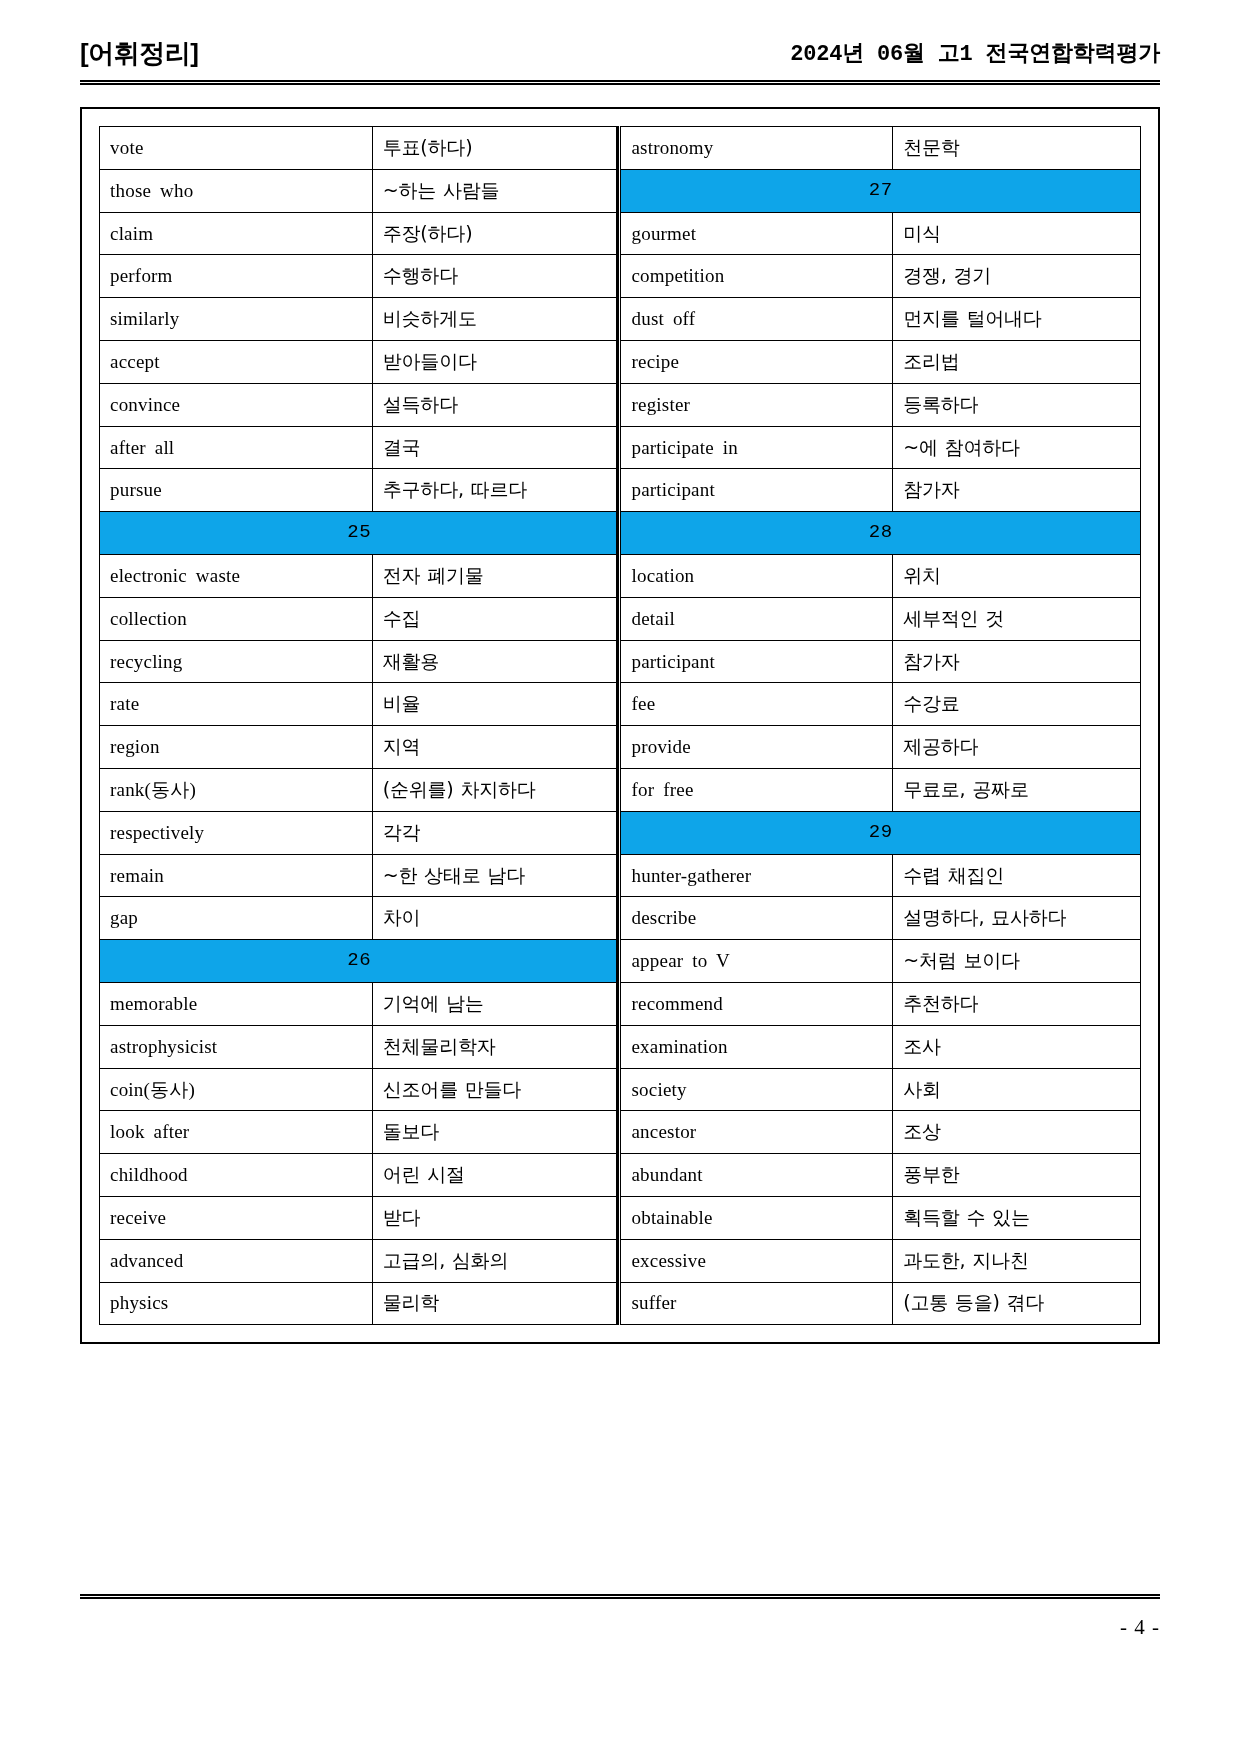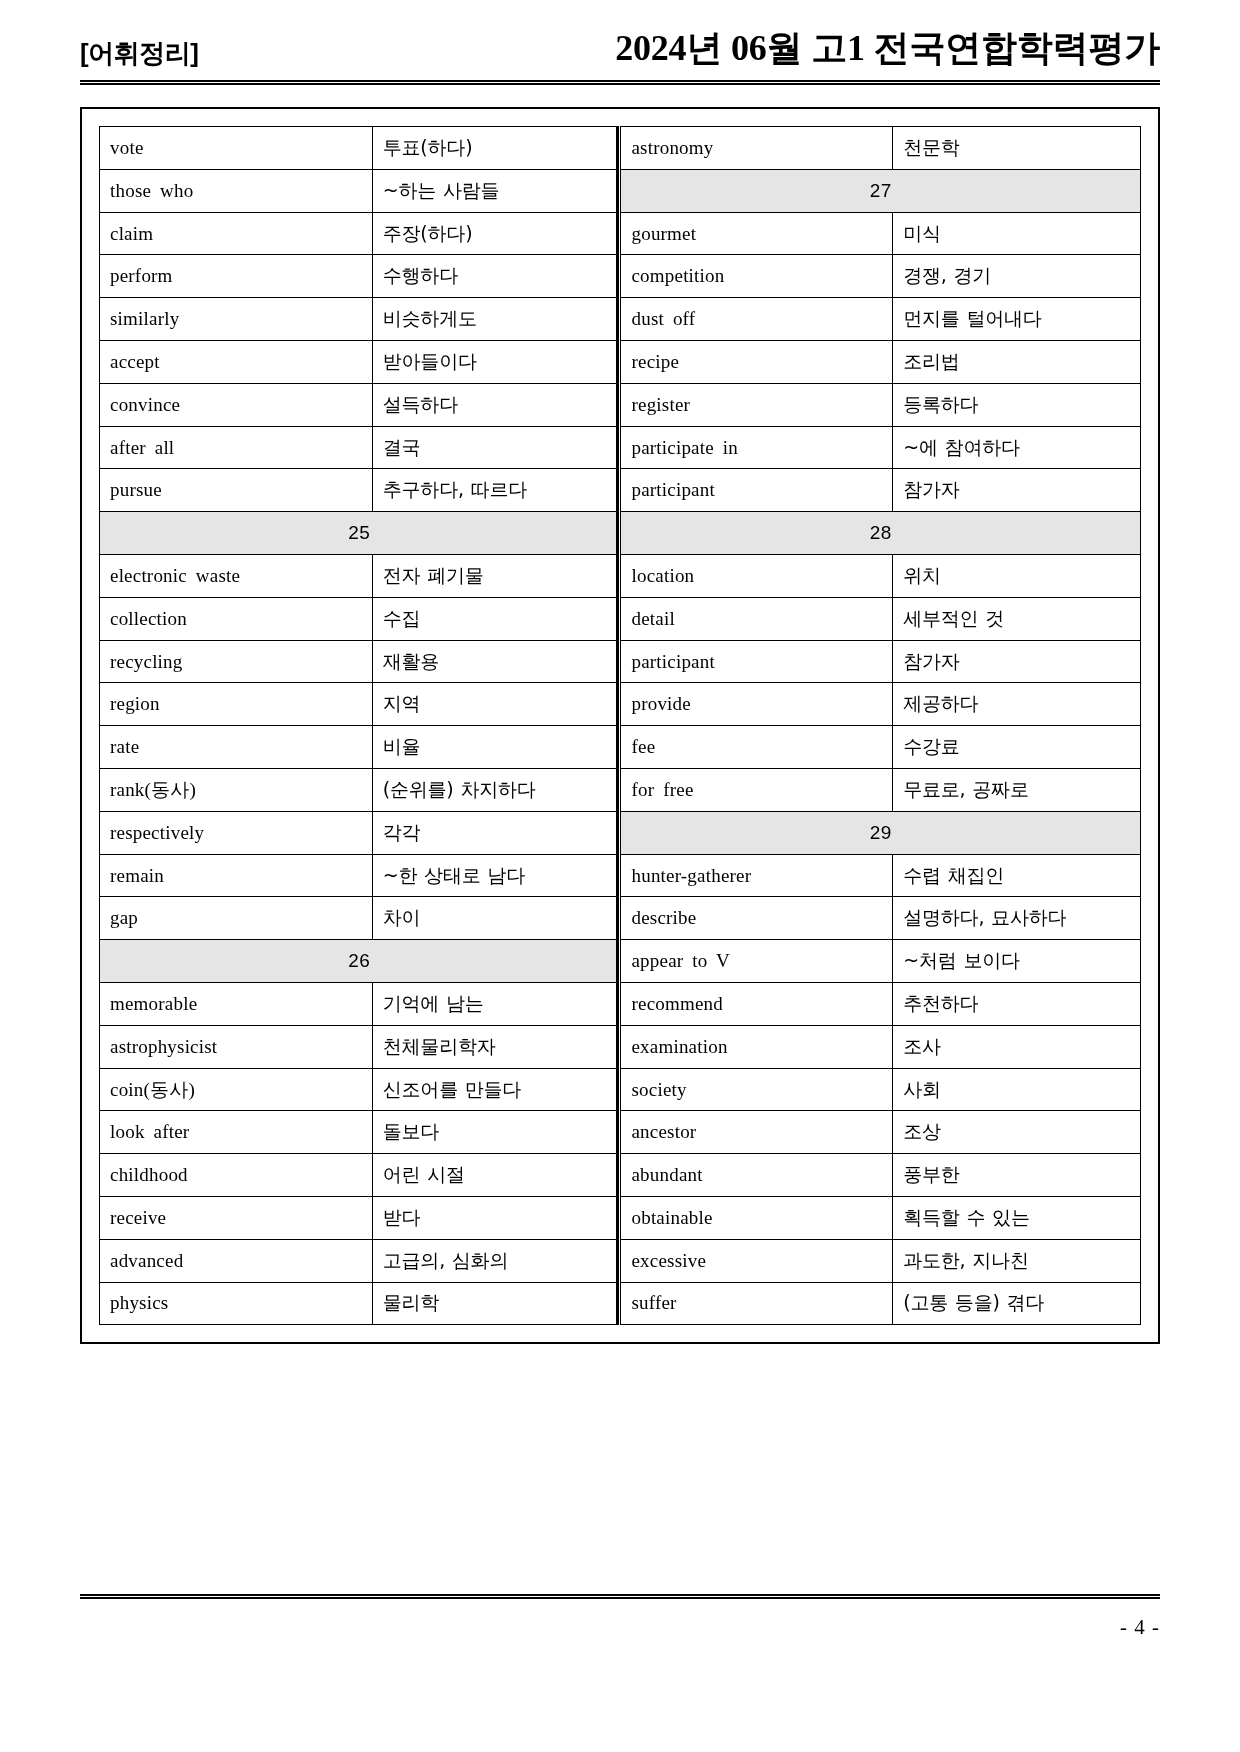--- a/index.html
+++ b/index.html
@@ -33,23 +33,23 @@
   }
   .hdr-left {
     font-family: "Liberation Sans", "DejaVu Sans", sans-serif;
     font-weight: bold;
     font-size: 26px;
     letter-spacing: -0.5px;
     line-height: 1;
     white-space: nowrap;
   }
   .hdr-right {
-    font-family: Liberation Serif, serif;
+    font-family: Liberation Mono, monospace;
     font-weight: bold;
-    font-size: 36px;
+    font-size: 22px;
     letter-spacing: -0.2px;
     line-height: 1;
     white-space: nowrap;
   }
   .rule-double {
     margin-top: 14px;
     border-top: 2px solid #000;
     border-bottom: 2px solid #000;
     height: 5px;
   }
@@ -97,23 +97,23 @@
     letter-spacing: 0.2px;
   }
   .ko {
     font-family: "DejaVu Sans", "Liberation Sans", sans-serif;
     font-size: 18px;
     letter-spacing: -0.2px;
     word-spacing: 1px;
   }
 
   td.section {
-    background: #e5e5e5;
+    background: #0ea5e9;
     text-align: center;
-    font-family: Liberation Sans, sans-serif;
+    font-family: Liberation Mono, monospace;
     font-size: 19px;
     letter-spacing: 0.5px;
   }
 
   
   .page-footer {
     position: absolute;
     left: 80px;
     right: 80px;
     bottom: 112px;
@@ -220,32 +220,32 @@
             <td class="en">detail</td>
             <td class="ko">세부적인 것</td>
           </tr>
           <tr>
             <td class="en">recycling</td>
             <td class="ko mid-left">재활용</td>
             <td class="en">participant</td>
             <td class="ko">참가자</td>
           </tr>
           <tr>
+            <td class="en">rate</td>
+            <td class="ko mid-left">비율</td>
+            <td class="en">fee</td>
+            <td class="ko">수강료</td>
+          </tr>
+          <tr>
             <td class="en">region</td>
             <td class="ko mid-left">지역</td>
             <td class="en">provide</td>
             <td class="ko">제공하다</td>
           </tr>
           <tr>
-            <td class="en">rate</td>
-            <td class="ko mid-left">비율</td>
-            <td class="en">fee</td>
-            <td class="ko">수강료</td>
-          </tr>
-          <tr>
             <td class="en">rank(동사)</td>
             <td class="ko mid-left">(순위를) 차지하다</td>
             <td class="en">for free</td>
             <td class="ko">무료로, 공짜로</td>
           </tr>
           <tr>
             <td class="en">respectively</td>
             <td class="ko mid-left">각각</td>
             <td class="section mid-right" colspan="2">29</td>
           </tr>

